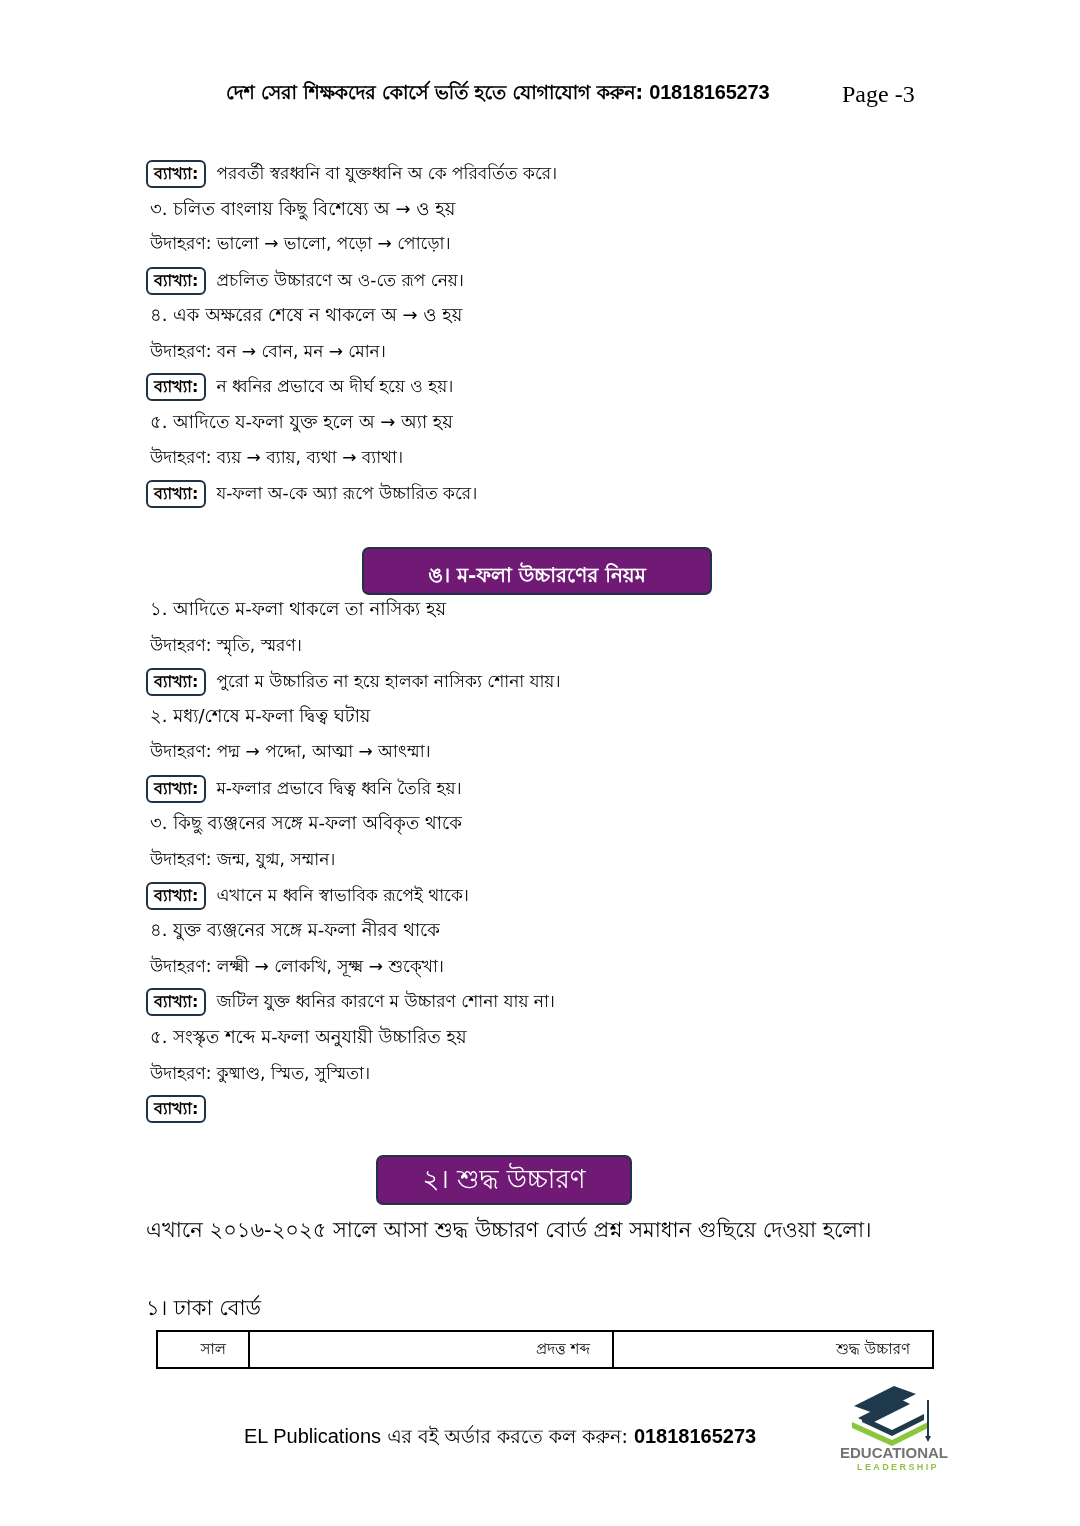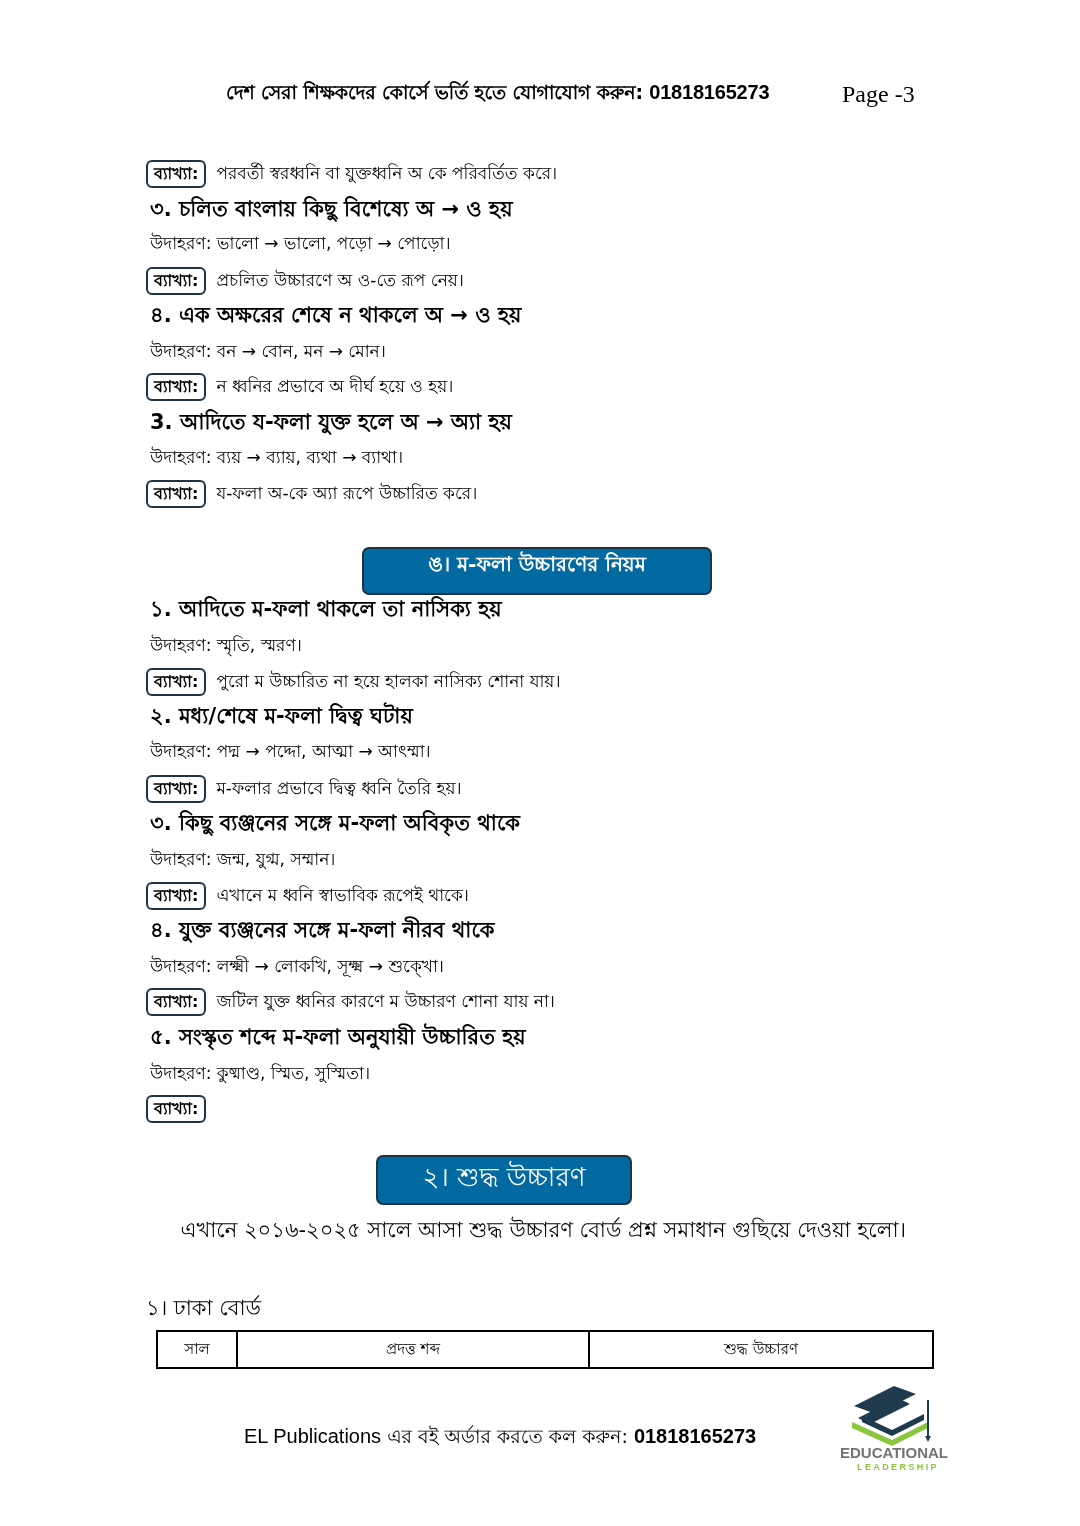--- a/index.html
+++ b/index.html
@@ -9,42 +9,42 @@
     }
     .header {
       position: absolute; top: 78px; left: 226px; width: 700px; height: 32px;
       display: flex; align-items: center;
     }
     .header .contact { font-weight: bold; font-size: 19px; letter-spacing: -0.2px; }
     .header .contact .num { font-family: "Liberation Sans", sans-serif; font-weight: bold; font-size: 20px; }
     .header .page-no { position: absolute; left: 616px; font-family: "Liberation Serif", serif; font-size: 24px; }
 
     .line { position: absolute; left: 146px; height: 30px; display: flex; align-items: center; font-size: 17px; white-space: nowrap; }
-    .line.bold { font-weight: bold; font-size: 21px; left: 150px; }
+    .line.bold { font-weight: normal; font-size: 18px; left: 150px; }
     .line.example { left: 150px; }
     .exp-box {
       display: inline-block; border: 2px solid #1f3347; border-radius: 6px;
       padding: 1px 6px; font-weight: bold; font-size: 16px; margin-right: 10px;
       line-height: 22px;
     }
     .section-box {
-      position: absolute; background: #0369a1; color: #fff; border: 2px solid #1f3347;
-      border-radius: 7px; display: flex; align-items: flex-start; justify-content: center;
+      position: absolute; background: #701a75; color: #fff; border: 2px solid #1f3347;
+      border-radius: 7px; display: flex; align-items: flex-end; justify-content: center;
       box-sizing: border-box;
     }
     .sec1 { left: 362px; top: 547px; width: 350px; height: 48px; font-size: 20px; font-weight: bold; }
     .sec2 { left: 376px; top: 1155px; width: 256px; height: 50px; font-size: 26px; }
-    .intro { position: absolute; left: 146px; top: 1210px; width: 760px; font-size: 21px; line-height: 40px; text-align: right; }
+    .intro { position: absolute; left: 146px; top: 1210px; width: 760px; font-size: 21px; line-height: 40px; }
     .board-title { position: absolute; left: 146px; top: 1292px; font-size: 21px; }
     table.answers {
       position: absolute; left: 156px; top: 1330px; width: 778px; border-collapse: collapse;
       font-size: 15px;
     }
     table.answers th {
-      border: 2px solid #000; text-align: center; font-weight: normal; padding: 5px 16px; height: 22px;
+      border: 2px solid #000; text-align: right; font-weight: normal; padding: 5px 22px; height: 22px;
     }
     .footer {
       position: absolute; top: 1422px; left: 244px; font-size: 19px;
     }
     .footer .brand { font-family: "Liberation Sans", sans-serif; font-size: 20px; }
     .footer .num { font-family: "Liberation Sans", sans-serif; font-weight: bold; font-size: 20px; }
     .logo { position: absolute; left: 832px; top: 1384px; width: 124px; height: 92px; }
     .logo .t1 { position: absolute; top: 60px; left: 0; width: 124px; text-align: center; font-family: "Liberation Sans", sans-serif; font-weight: bold; font-size: 15px; color: #737373; letter-spacing: 0px; }
     .logo .t2 { position: absolute; top: 78px; left: 4px; width: 124px; text-align: center; font-family: "Liberation Sans", sans-serif; font-weight: bold; font-size: 9px; color: #8cc63f; letter-spacing: 2.4px; }
   </style>
@@ -68,21 +68,21 @@
   <span>প্রচলিত উচ্চারণে অ ও-তে রূপ নেয়।</span>
 </div>
 
 <div class="line bold" style="top:301px;">৪. এক অক্ষরের শেষে ন থাকলে অ → ও হয়</div>
 <div class="line example" style="top:337px;">উদাহরণ: বন → বোন, মন → মোন।</div>
 <div class="line" style="top:372px;">
   <span class="exp-box">ব্যাখ্যা:</span>
   <span>ন ধ্বনির প্রভাবে অ দীর্ঘ হয়ে ও হয়।</span>
 </div>
 
-<div class="line bold" style="top:408px;">3. আদিতে য-ফলা যুক্ত হলে অ → অ্যা হয়</div>
+<div class="line bold" style="top:408px;">৫. আদিতে য-ফলা যুক্ত হলে অ → অ্যা হয়</div>
 <div class="line example" style="top:443px;">উদাহরণ: ব্যয় → ব্যায়, ব্যথা → ব্যাথা।</div>
 <div class="line" style="top:479px;">
   <span class="exp-box">ব্যাখ্যা:</span>
   <span>য-ফলা অ-কে অ্যা রূপে উচ্চারিত করে।</span>
 </div>
 
 <div class="section-box sec1">
   <span>ঙ। ম-ফলা উচ্চারণের নিয়ম</span>
 </div>
 

